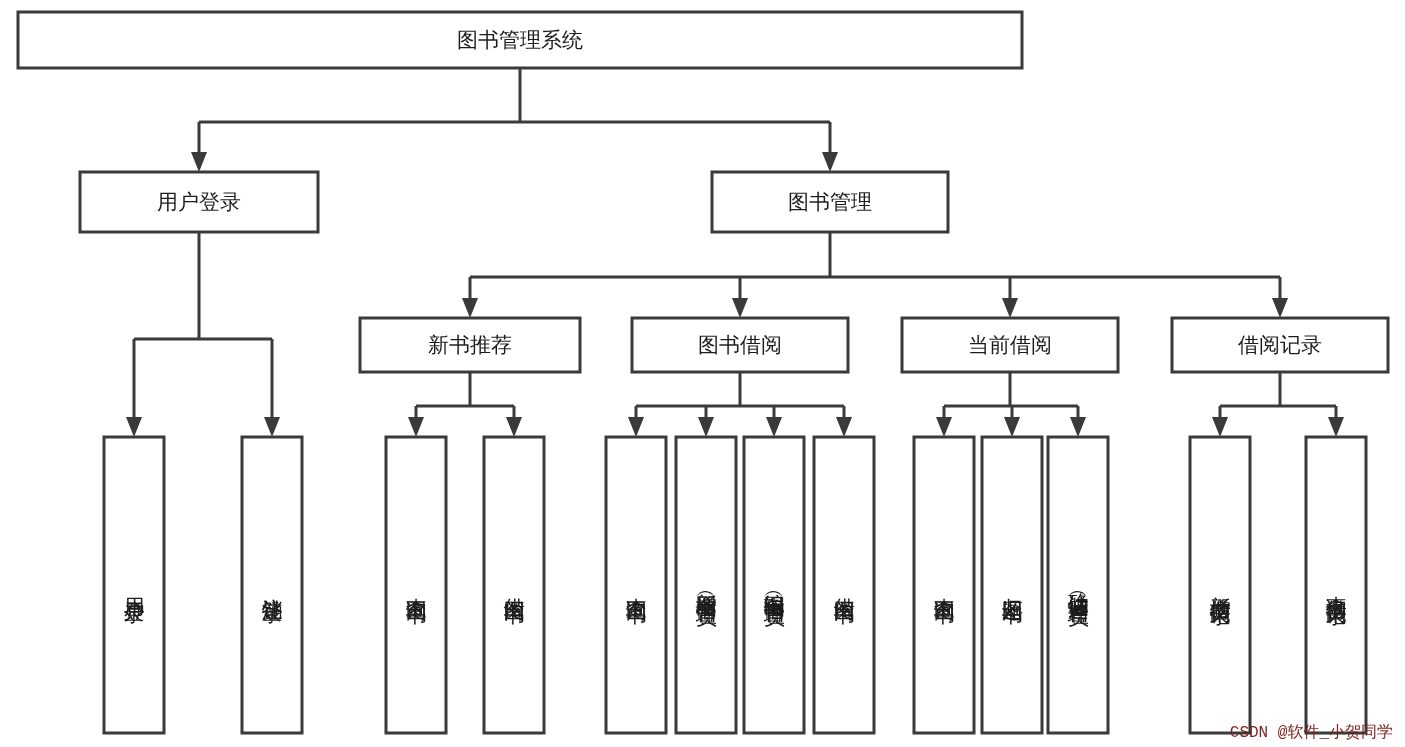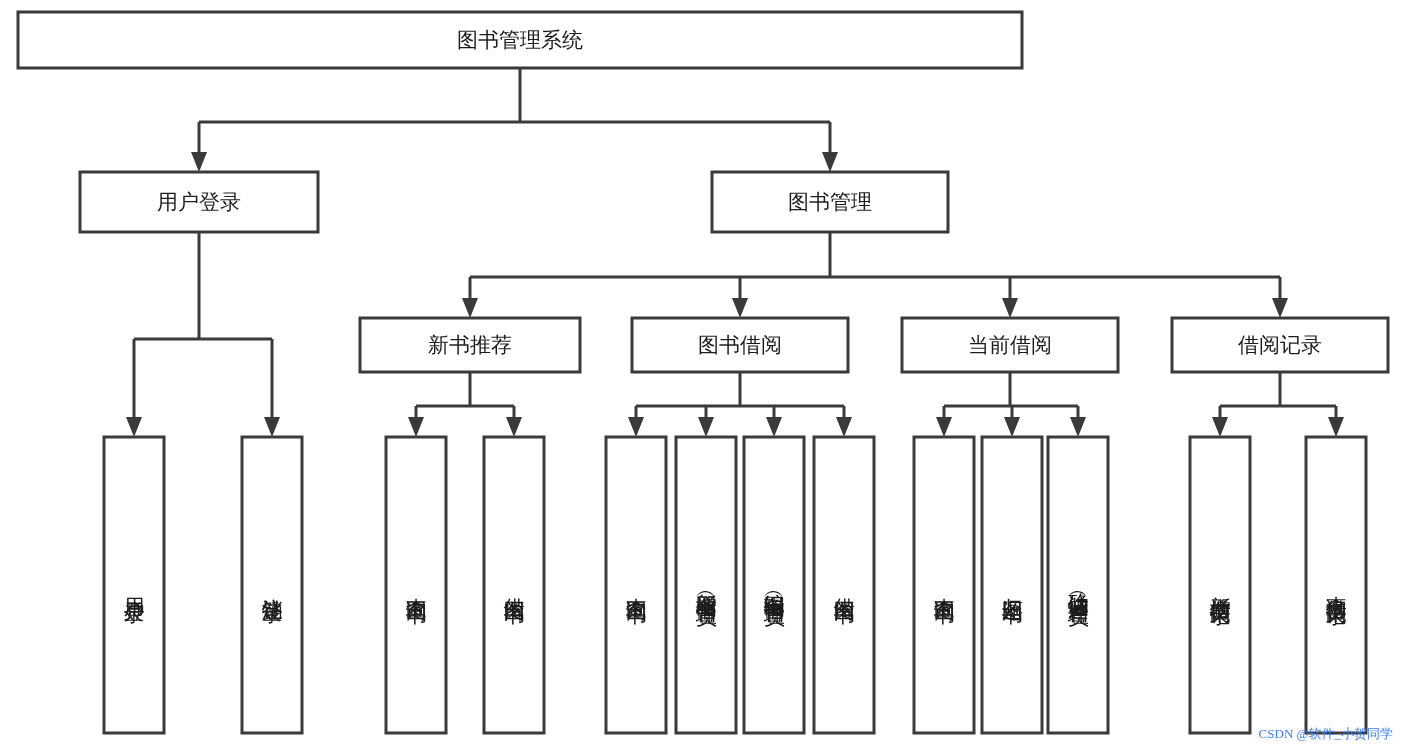--- a/index.html
+++ b/index.html
@@ -64,23 +64,23 @@
     position: absolute;
     display: flex;
     align-items: center;
     justify-content: center;
     pointer-events: none;
   }
   #watermark {
     position: absolute;
     right: 12px;
     bottom: 4px;
-    font-family: Liberation Serif, serif;
-    font-size: 13px;
-    color: #3b82f6;
+    font-family: Liberation Mono, monospace;
+    font-size: 16px;
+    color: #7f1d1d;
     white-space: nowrap;
     pointer-events: none;
   }
 </style>
 </head>
 <body>
 
 <div id="diagram-root">
   <svg id="tree-svg" viewBox="0 0 1405 747" xmlns="http://www.w3.org/2000/svg">
     <g id="edges-layer">

